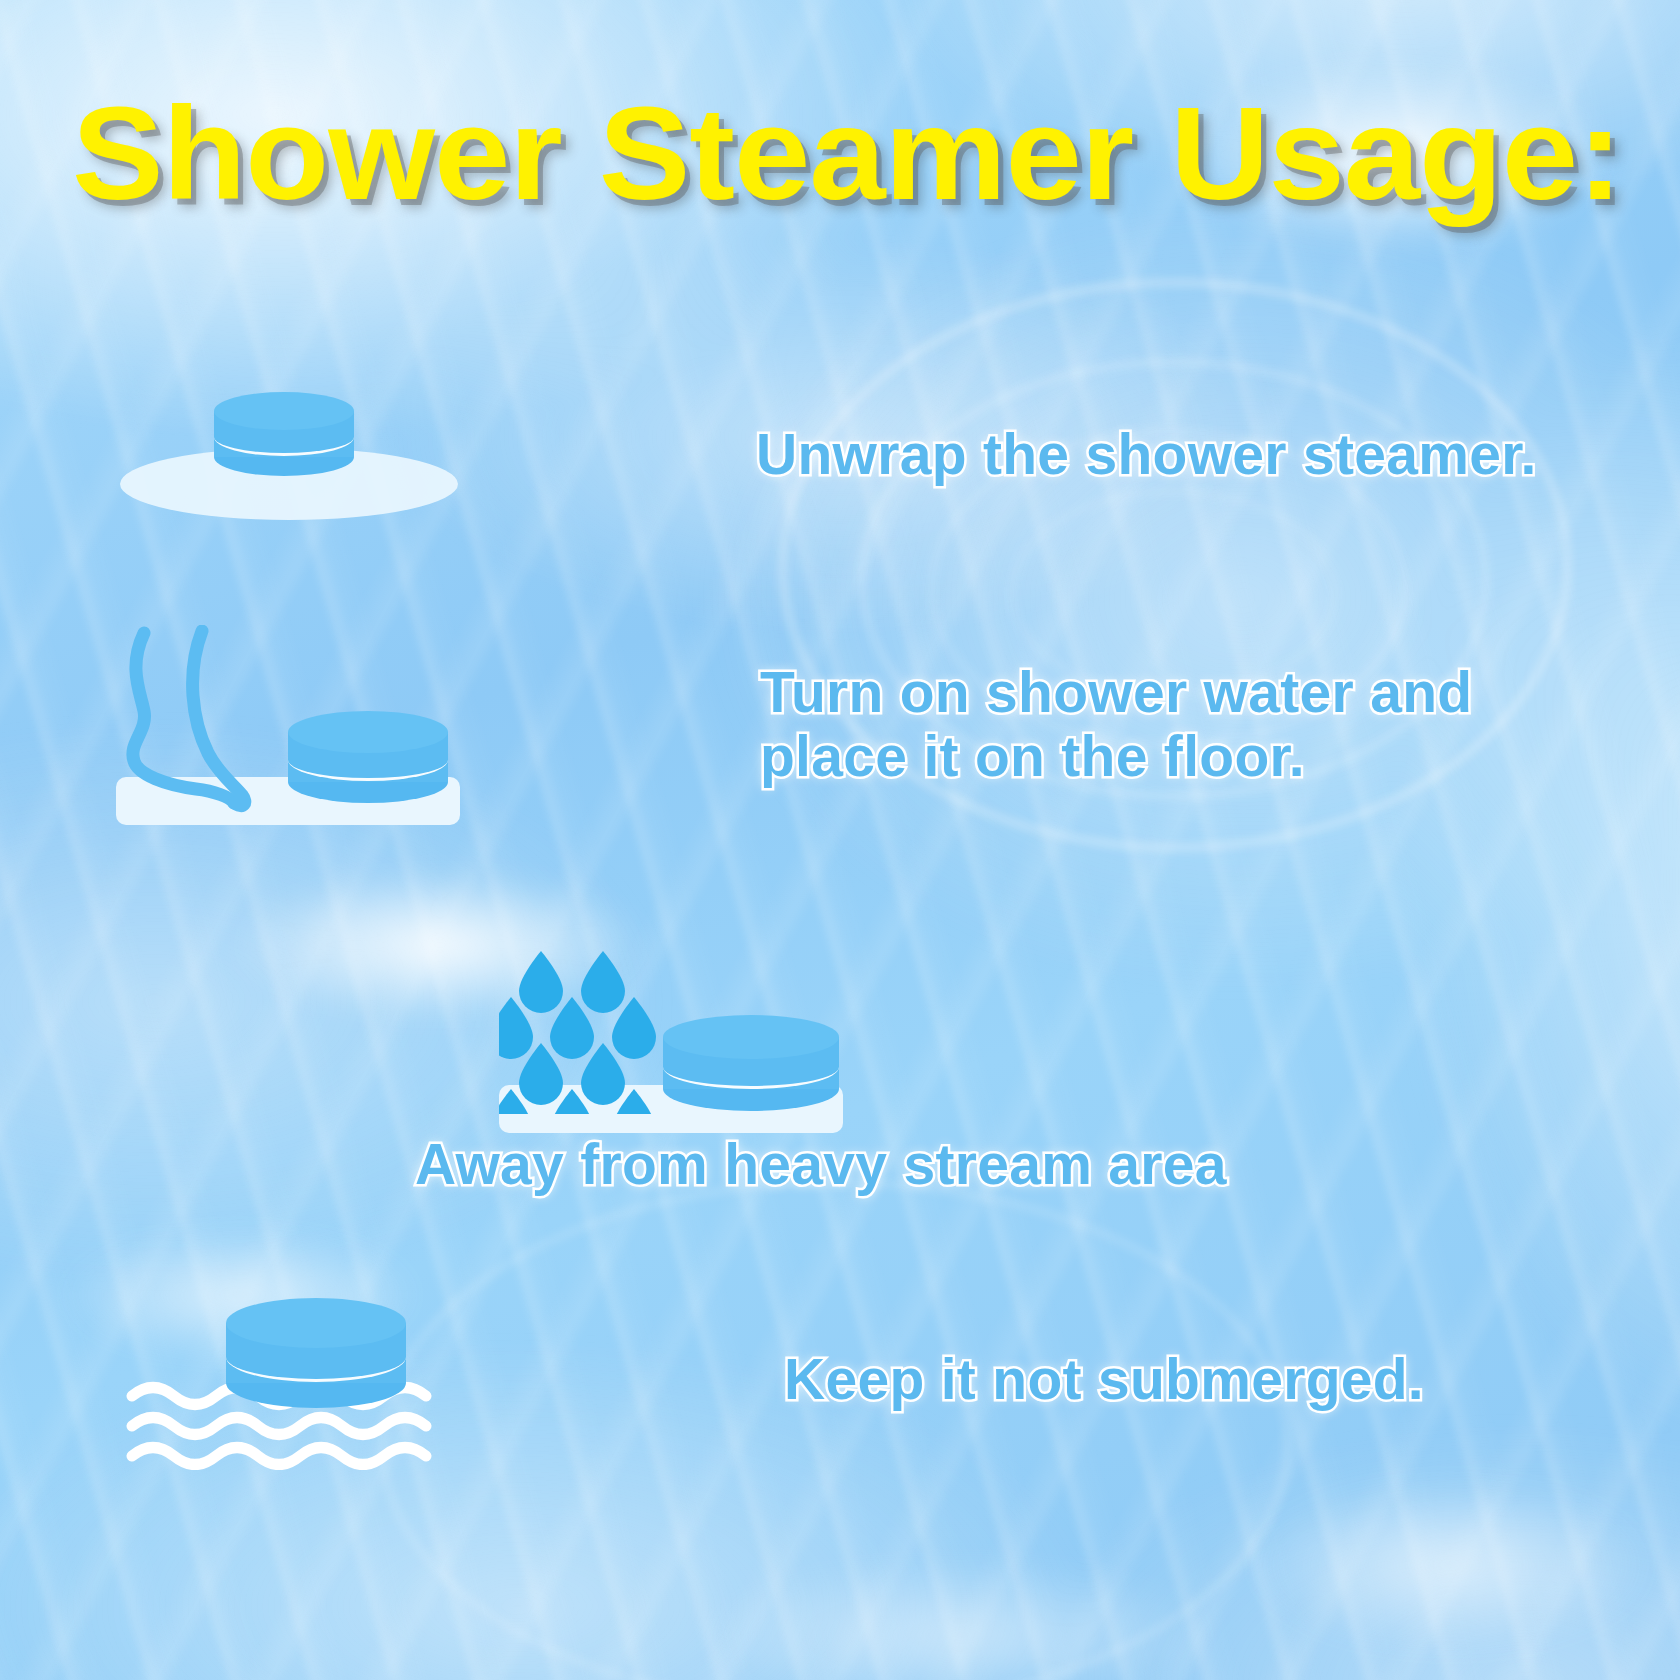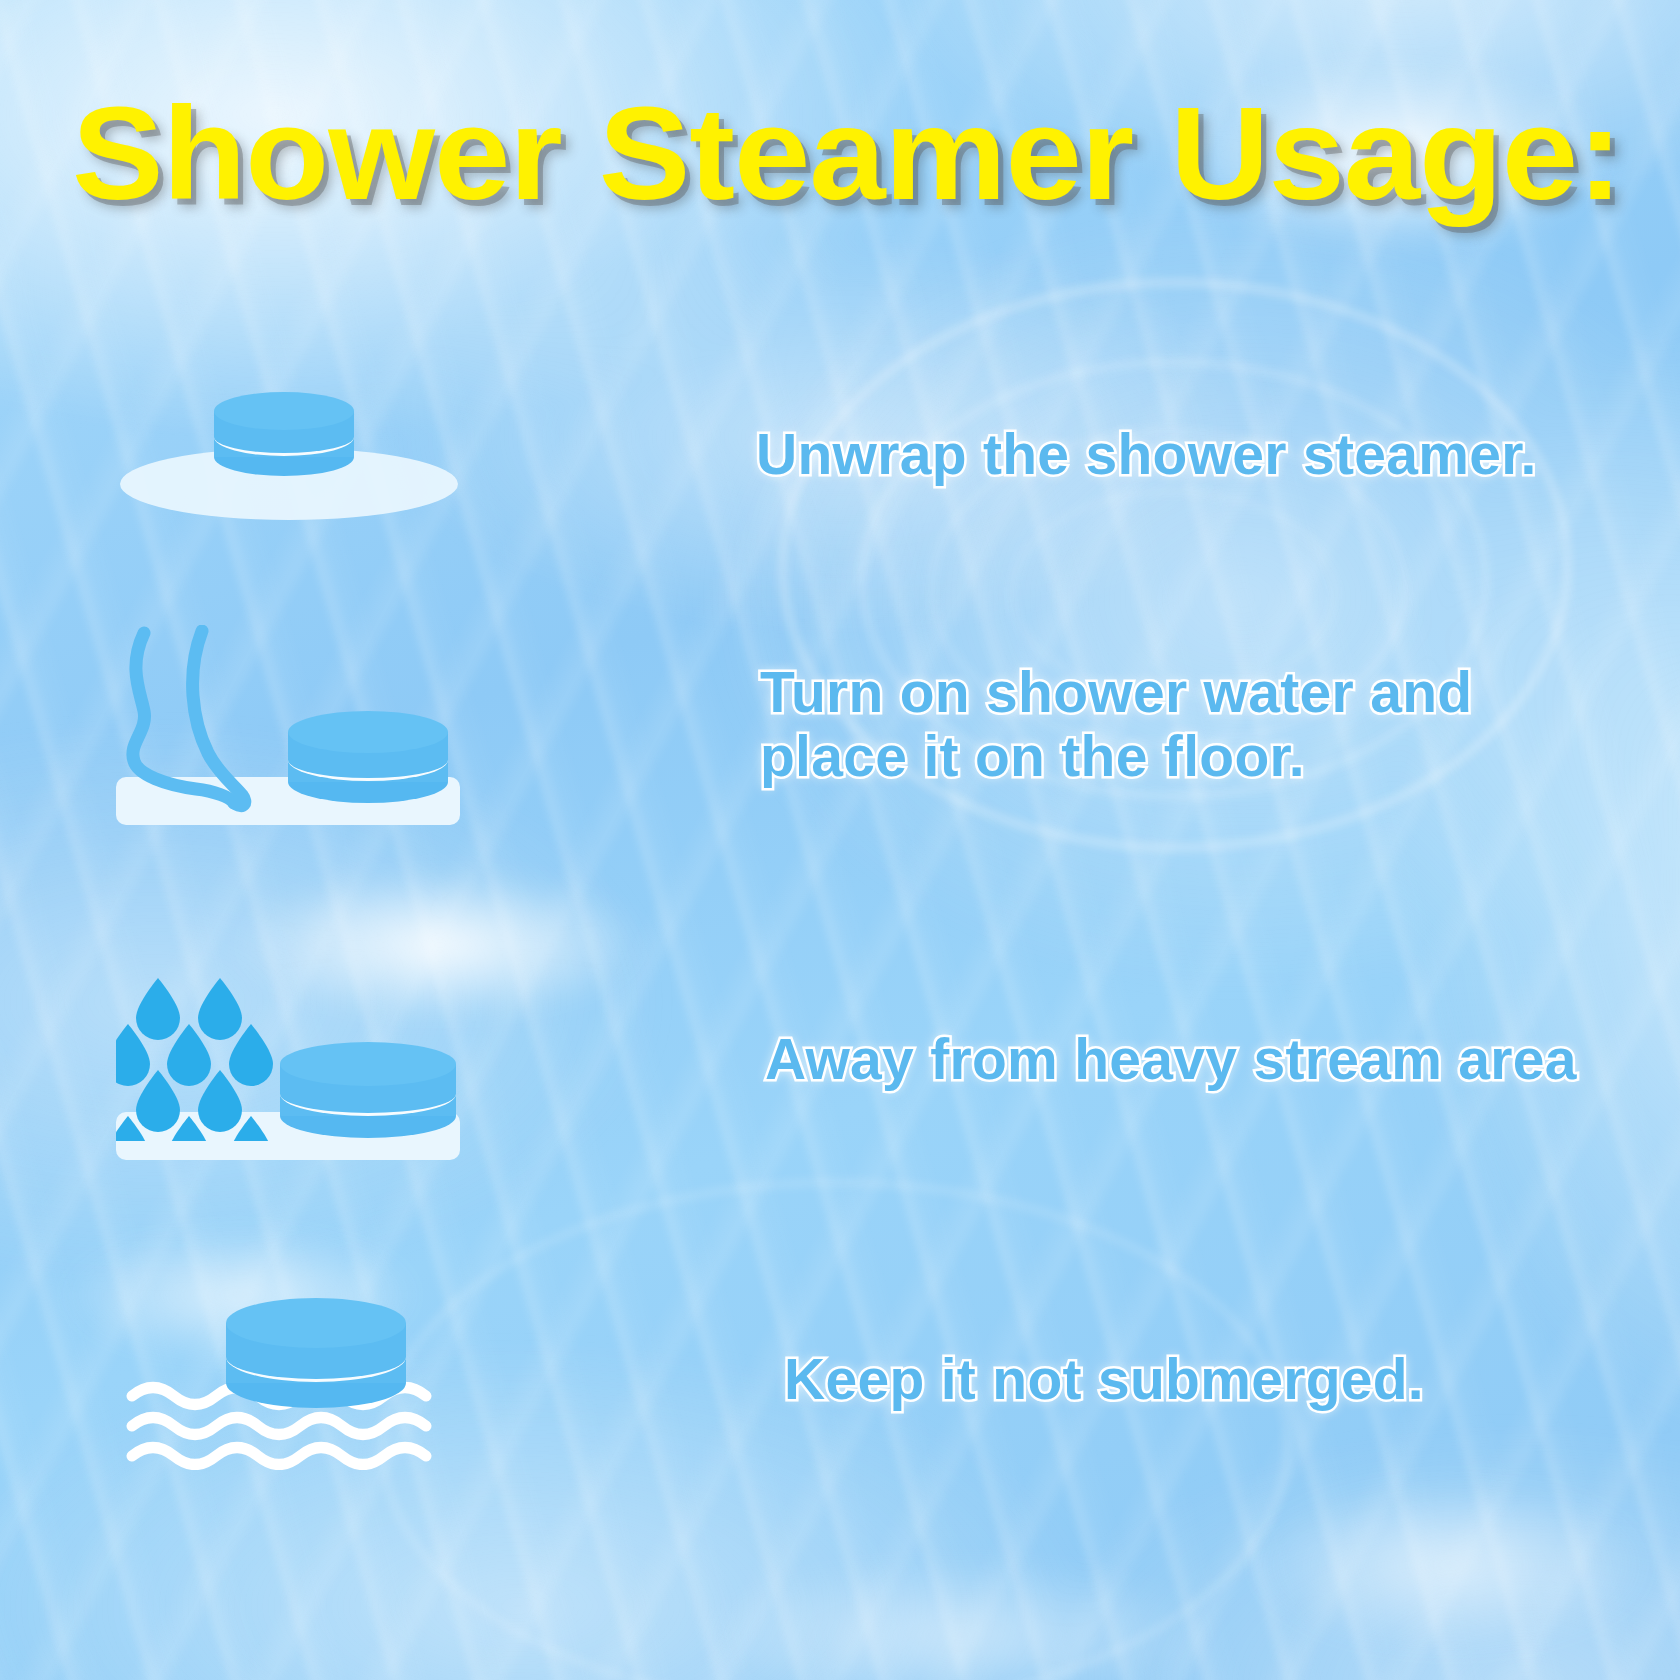--- a/index.html
+++ b/index.html
@@ -110,21 +110,21 @@
     letter-spacing:.3px;
     -webkit-text-stroke:5px #ffffff;
     paint-order:stroke fill;
     text-shadow:0 0 12px rgba(255,255,255,.85);
     white-space:pre-line;
   }
 
   
   #row-1{left:120px;top:390px;}
   #row-2{left:110px;top:625px;}
-  #row-3{left:110px;top:960px;}
+  #row-3{left:110px;top:933px;flex-direction:column;}
   #row-4{left:126px;top:1290px;}
 
   #row-1 .caption{margin-left:296px;}
   #row-2 .caption{margin-left:300px;}
   #row-3 .caption{margin-left:305px;}
   #row-4 .caption{margin-left:318px;}
 
   
   .puck{position:absolute;}
   .puck .body{

